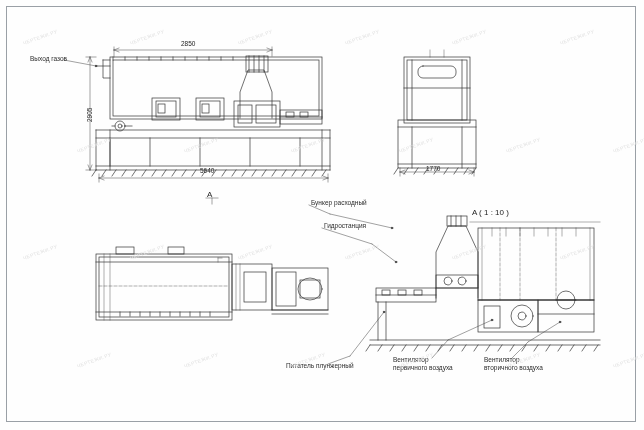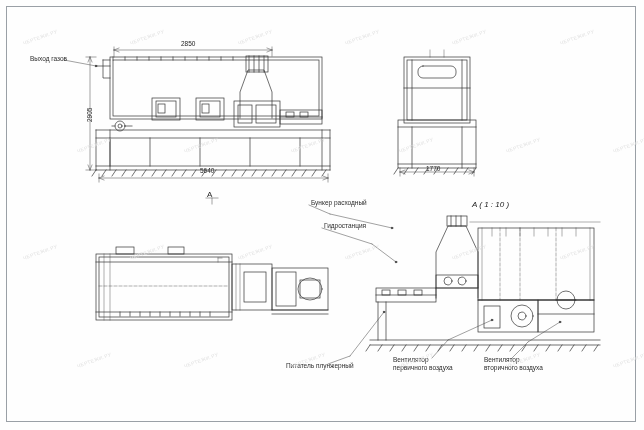--- a/index.html
+++ b/index.html
@@ -249,21 +249,21 @@
     </g>
   </svg>
 
   <div class="lbl" style="left:30px; top:55px;">Выход газов</div>
   <div class="lbl dim" style="left:181px; top:40px;">2850</div>
   <div class="lbl dim" style="left:200px; top:167px;">5640</div>
   <div class="lbl dim vert" style="left:86px; top:122px;">2905</div>
   <div class="lbl dim" style="left:426px; top:165px;">1770</div>
 
   <div class="lbl view" style="left:207px; top:190px;">A</div>
-  <div class="lbl view" style="left:472px; top:200px;font-style:italic;">A ( 1 : 10 )</div>
+  <div class="lbl view" style="left:472px; top:208px;">A ( 1 : 10 )</div>
 
   <div class="lbl" style="left:311px; top:199px;">Бункер расходный</div>
   <div class="lbl" style="left:324px; top:222px;">Гидростанция</div>
   <div class="lbl" style="left:286px; top:362px;">Питатель плунжерный</div>
   <div class="lbl" style="left:393px; top:356px; white-space:pre;"><span>Вентилятор
 первичного воздуха</span></div>
   <div class="lbl" style="left:484px; top:356px; white-space:pre;"><span>Вентилятор
 вторичного воздуха</span></div>
 
   <div id="watermarks">

